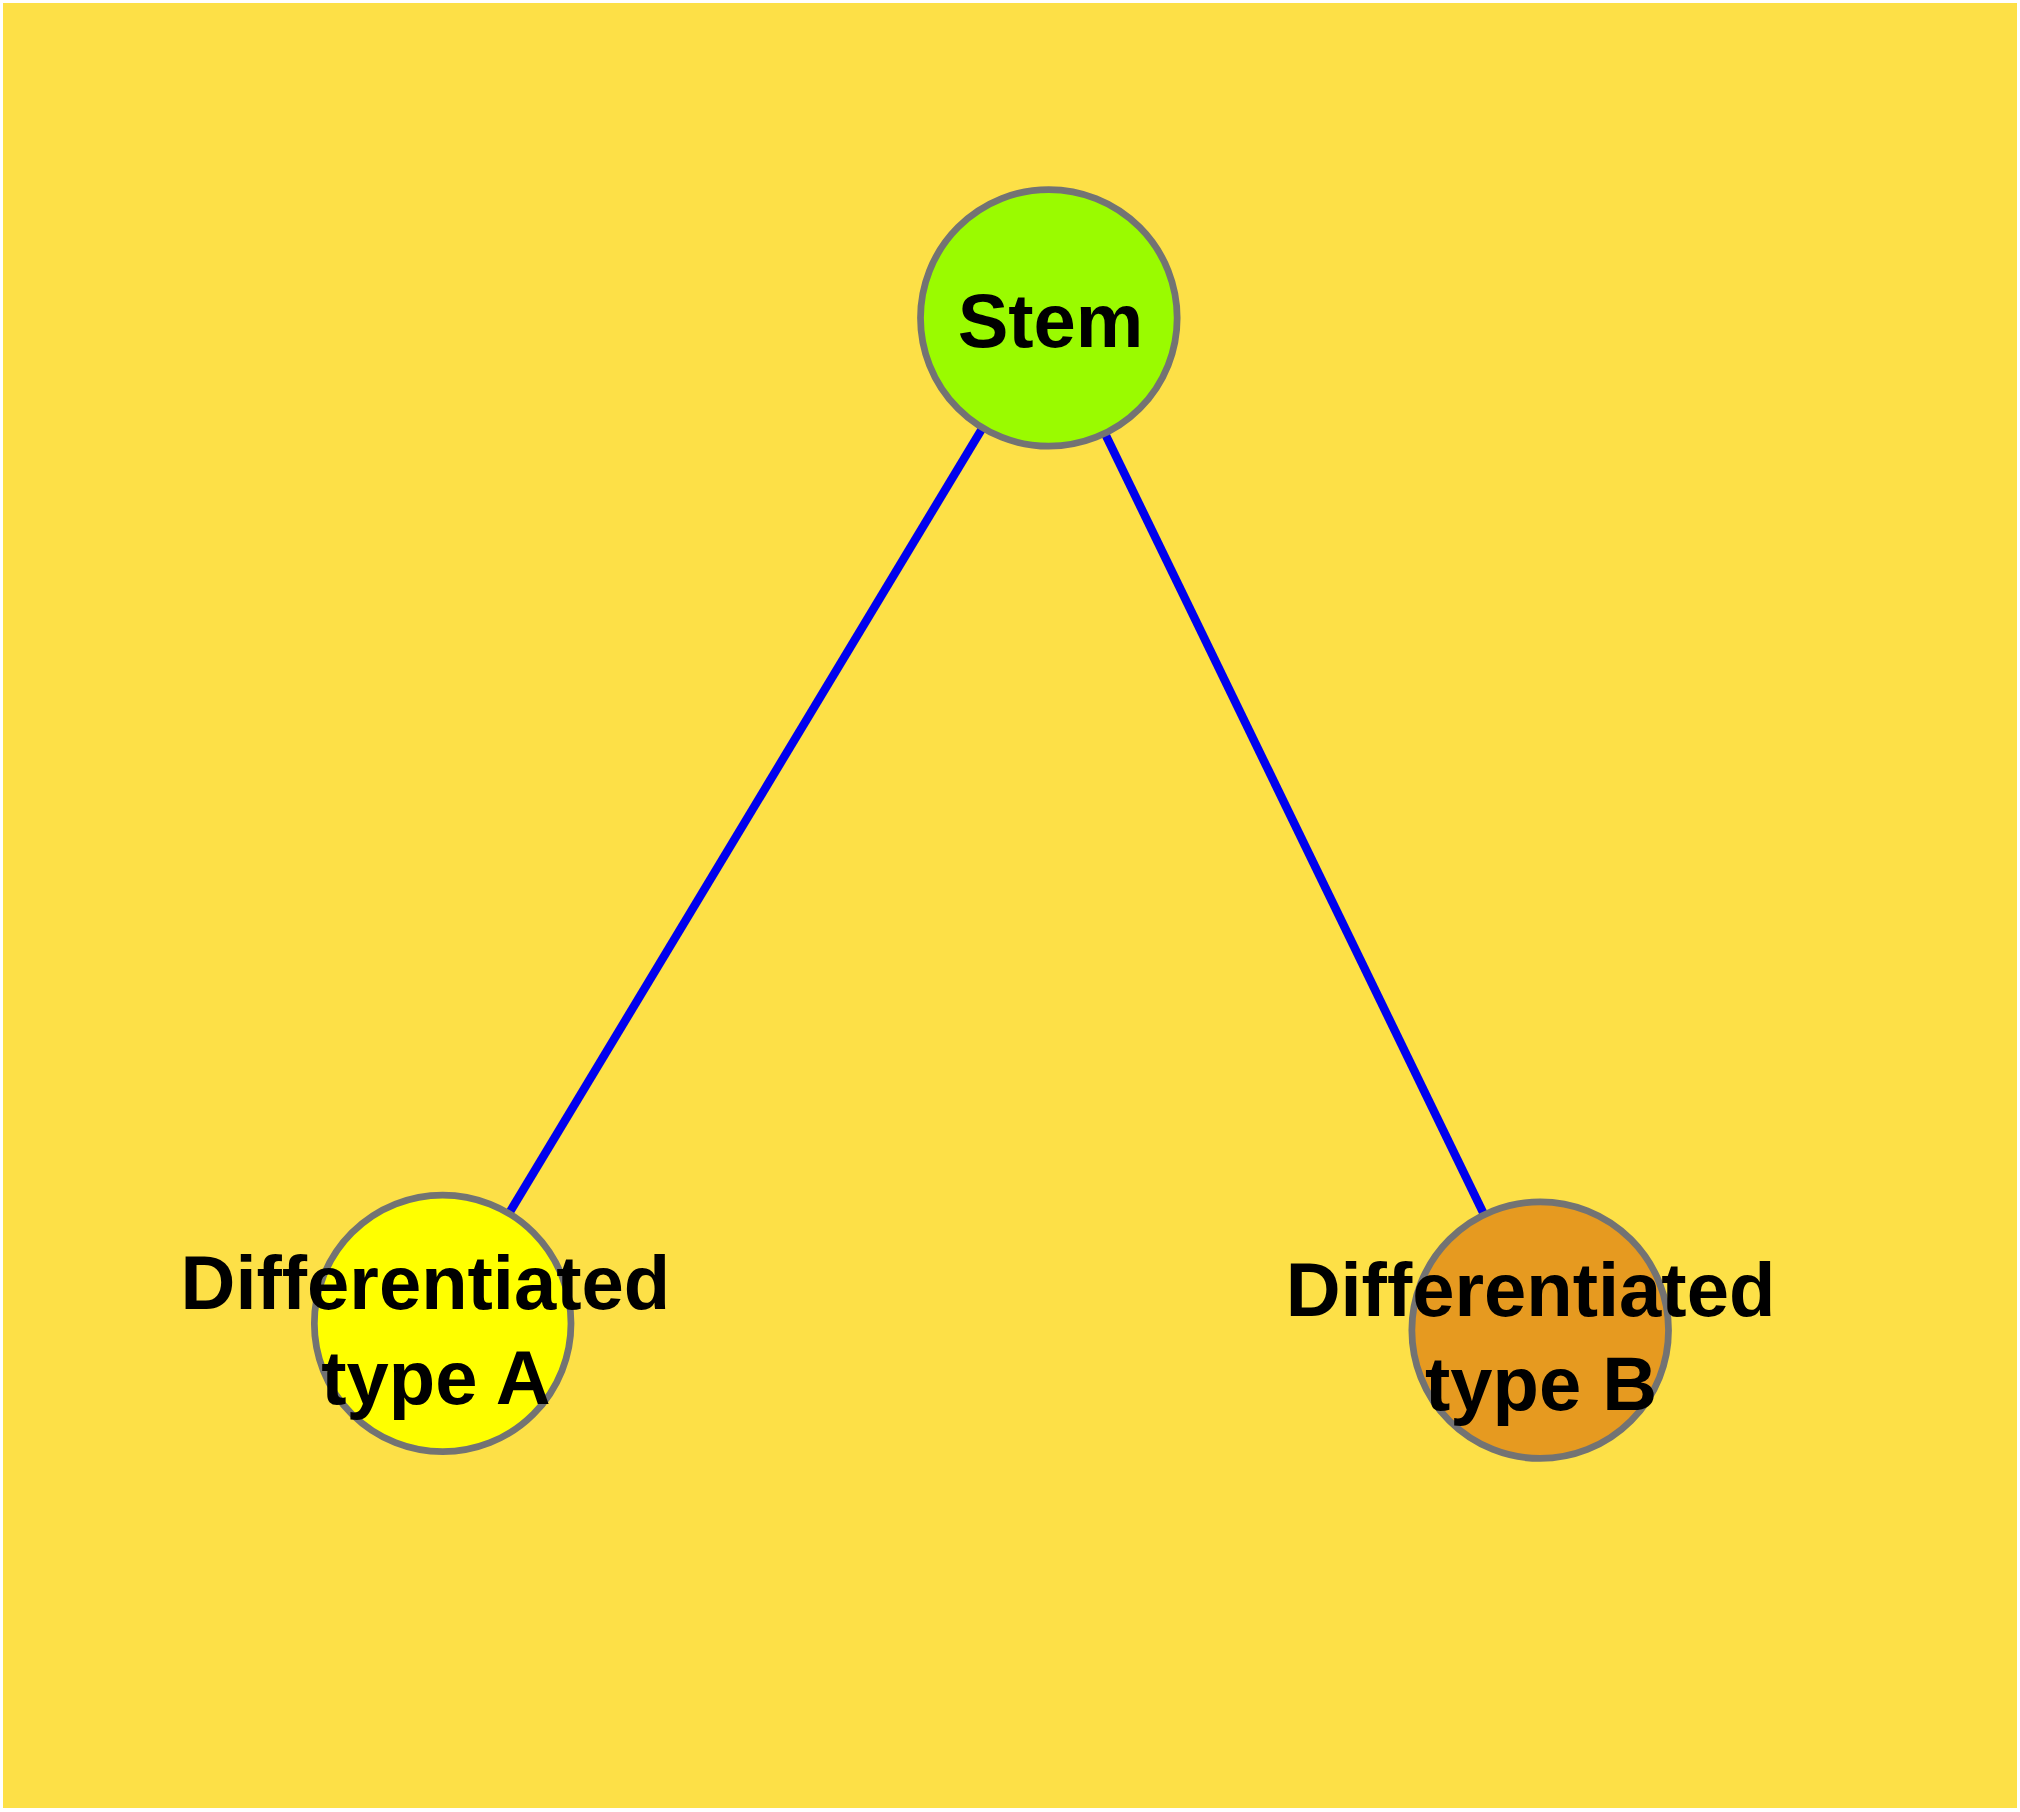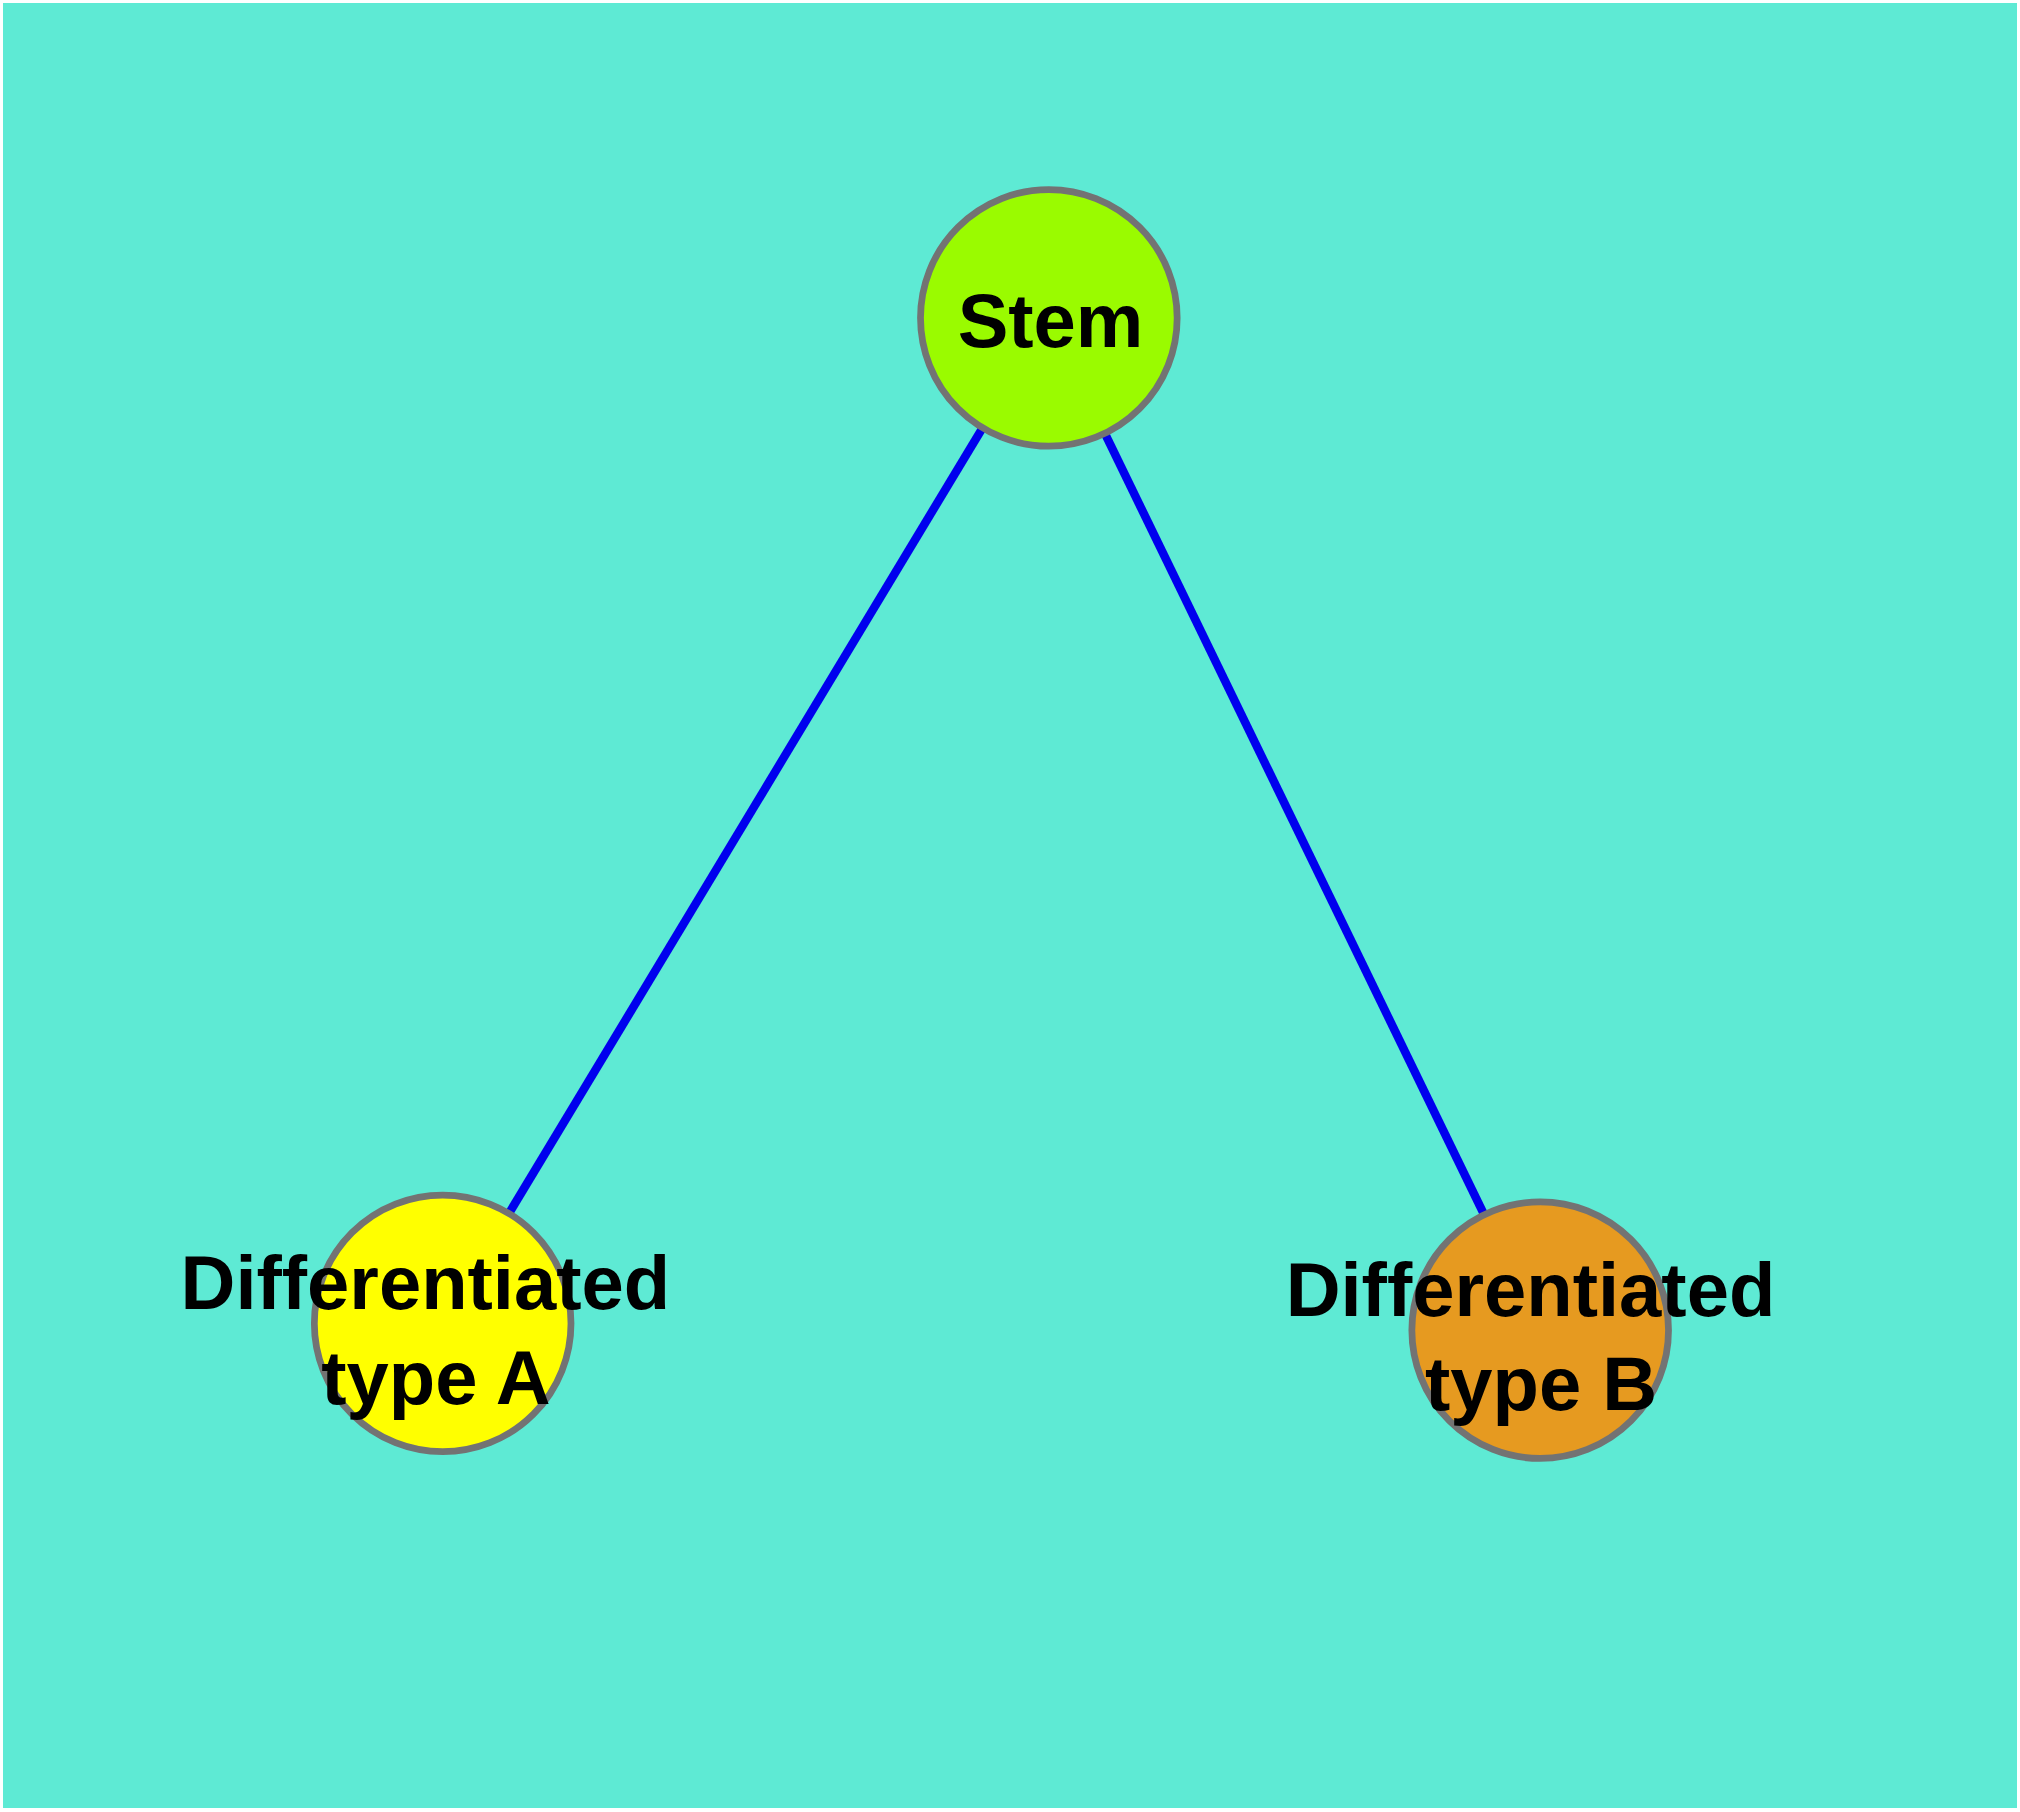--- a/index.html
+++ b/index.html
@@ -10,21 +10,21 @@
     background: #ffffff;
     overflow: hidden;
     font-family: "Liberation Sans", sans-serif;
   }
   .canvas-frame {
     position: absolute;
     left: 3.4px;
     top: 3.4px;
     width: 2014px;
     height: 1805px;
-    background: #5eead4;
+    background: #fde047;
   }
   svg { display: block; width: 100%; height: 100%; }
   .edge {
     stroke-width: 10px;
     fill: none;
   }
   .node-circle {
     stroke-width: 8px;
   }
   .node-label {

